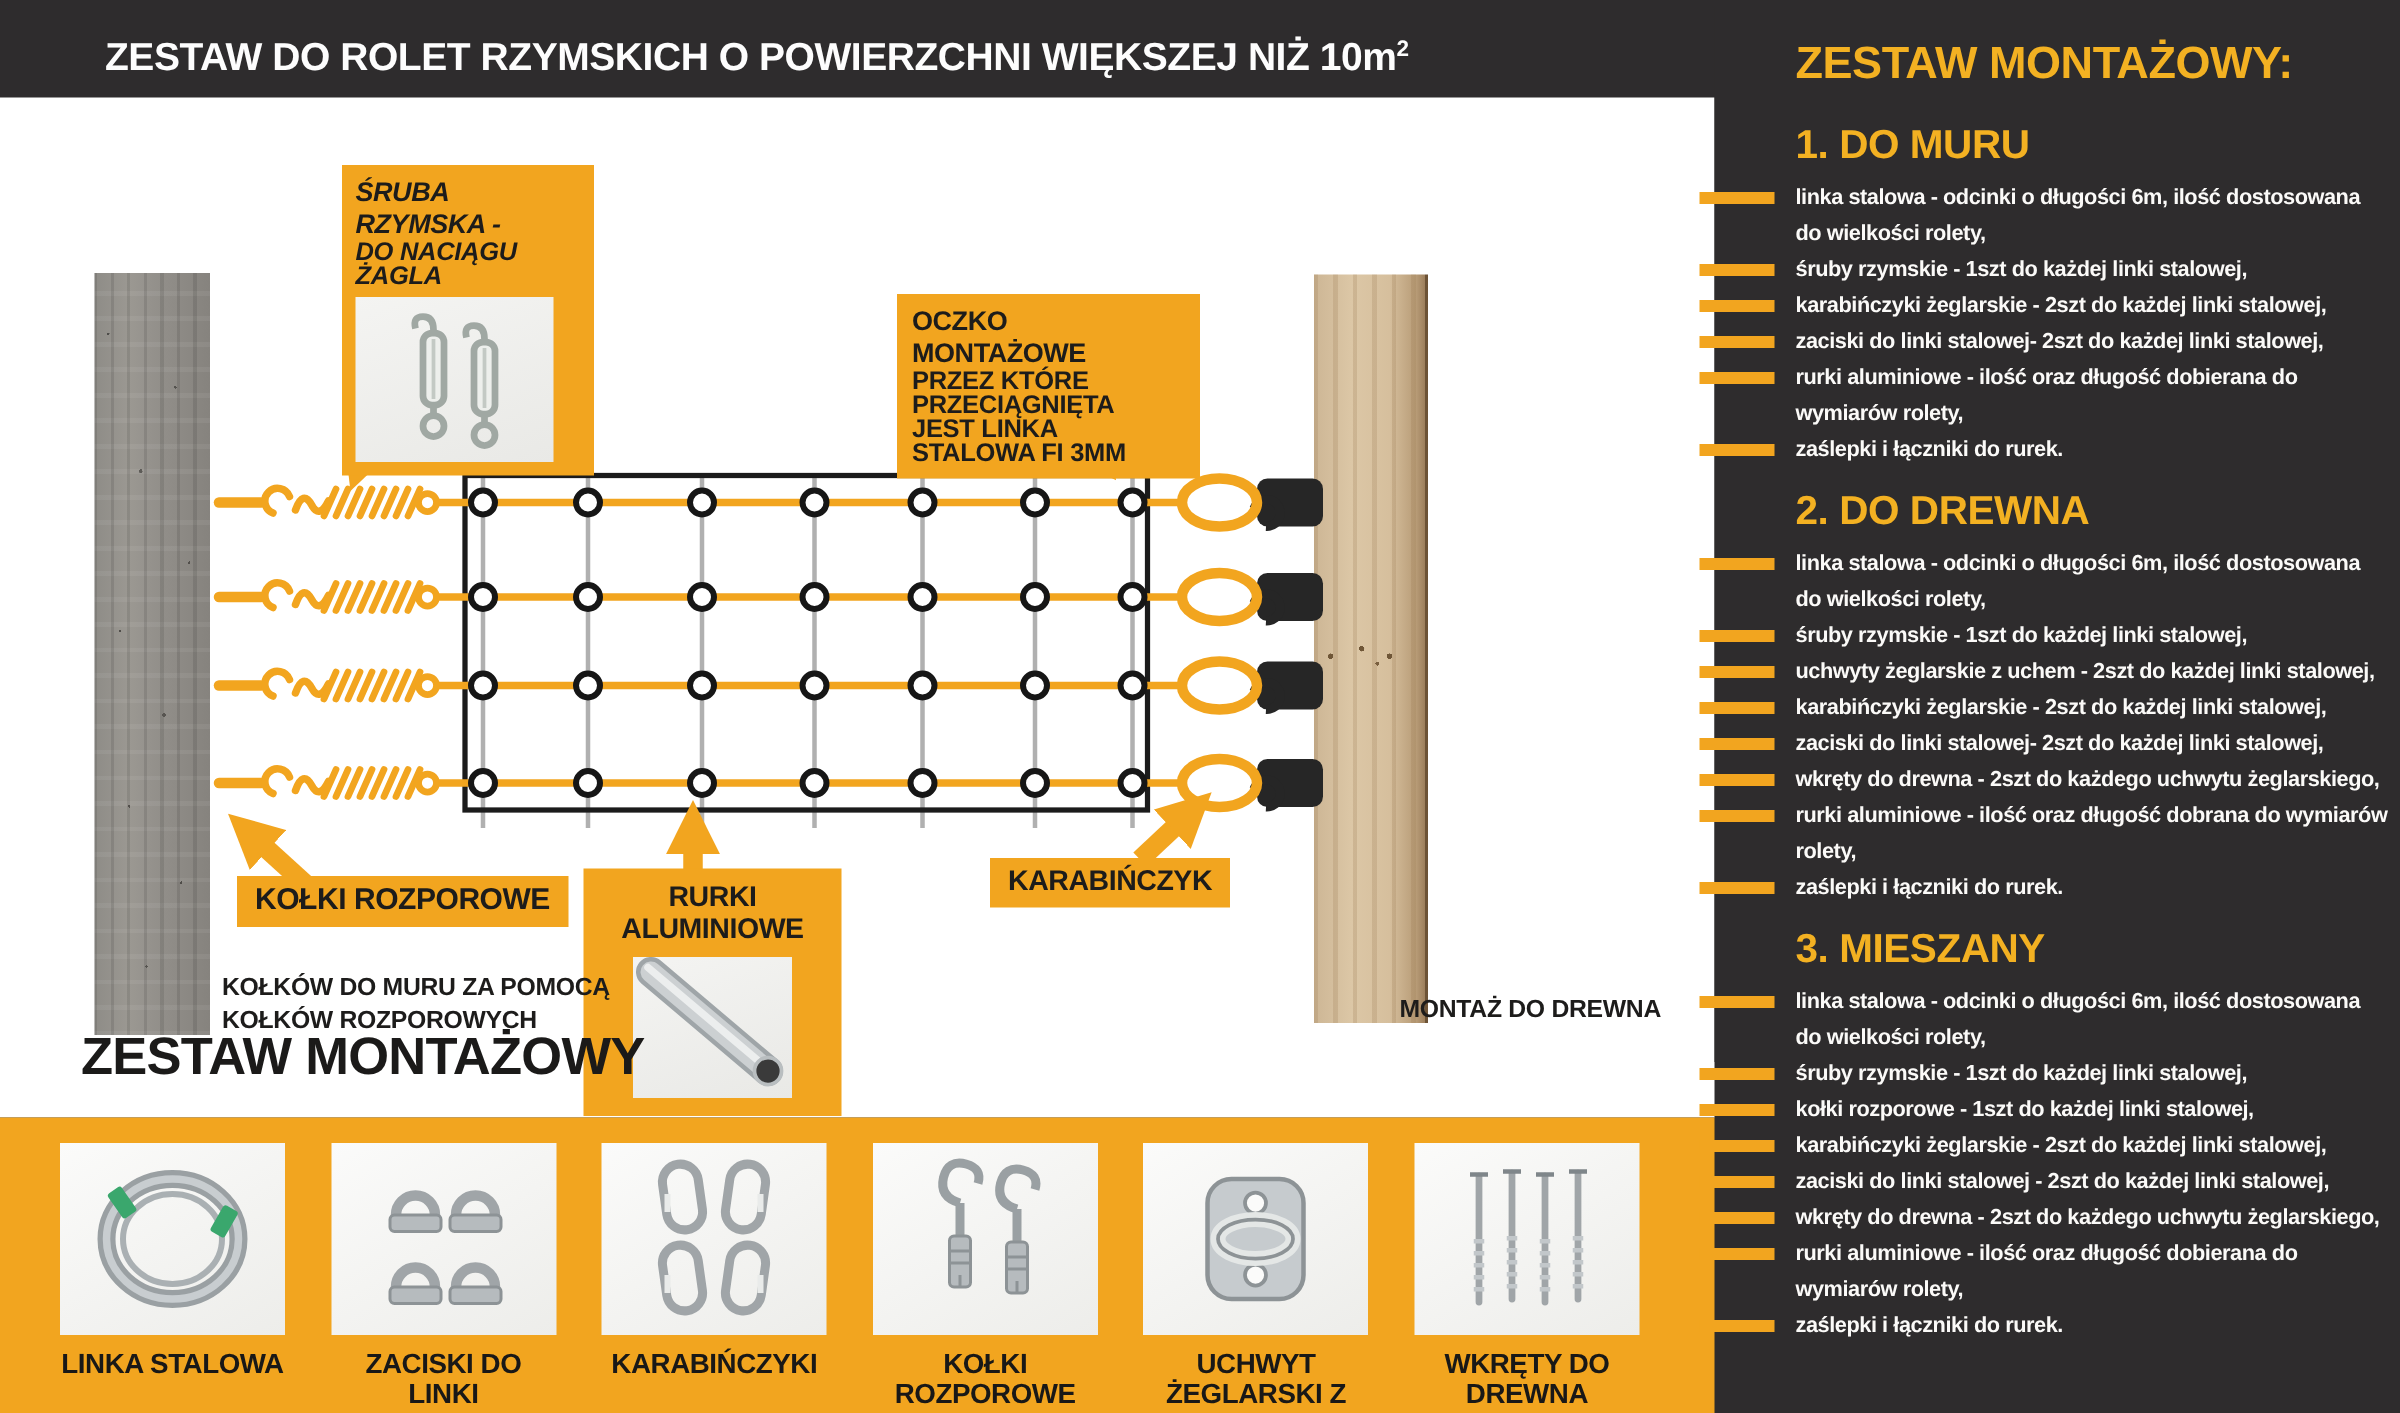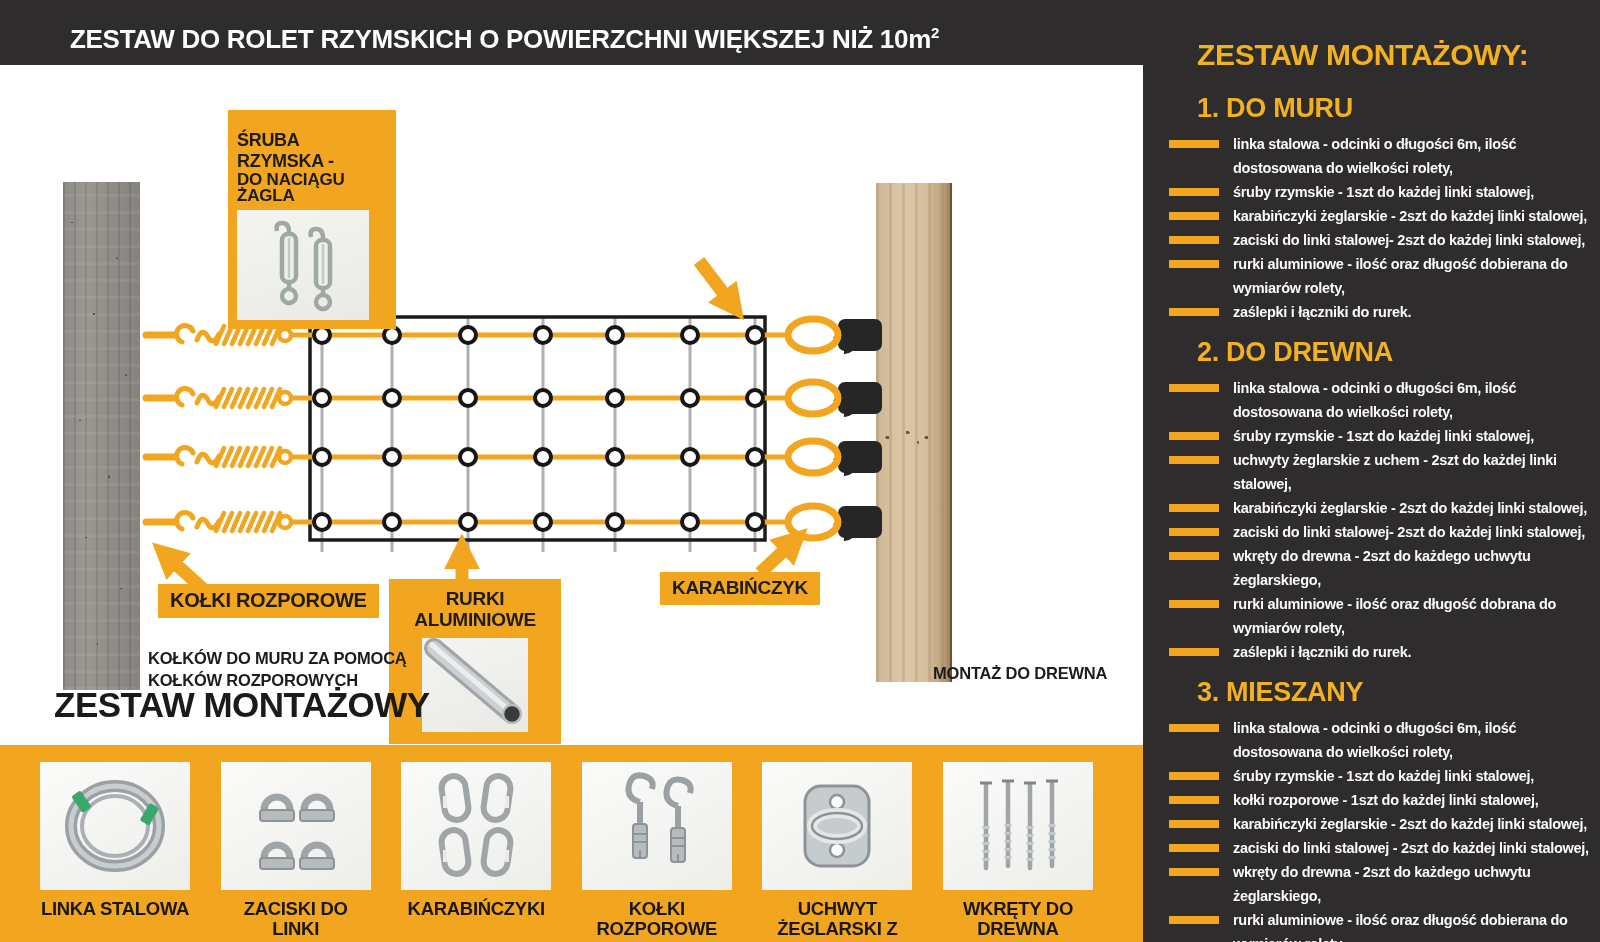--- a/index.html
+++ b/index.html
@@ -54,26 +54,26 @@
   .photo{background:linear-gradient(160deg,#f4f4f2,#e9e9e6);overflow:hidden;}
   .note{position:absolute;color:#1d1c1b;font-weight:700;font-size:16.5px;line-height:22px;letter-spacing:-.2px;white-space:nowrap;}
   .kit-heading{position:absolute;left:54px;top:620px;color:#1b1a19;font-weight:700;font-size:35px;letter-spacing:-.5px;white-space:nowrap;}
   
   .strip{position:absolute;left:0;top:745px;width:1143px;height:197px;background:#F2A51F;}
   .strip-inner{position:absolute;left:40px;right:50px;top:17px;display:flex;justify-content:space-between;}
   .card{width:150px;}
   .card .card-photo{width:150px;height:128px;background:linear-gradient(150deg,#fbfbfa,#ededea);display:flex;align-items:center;justify-content:center;}
   .card .card-label{margin-top:9px;text-align:center;color:#191817;font-weight:700;font-size:18.5px;line-height:20px;letter-spacing:-.3px;}
   
-  .panel{position:absolute;left:1143px;top:16px;width:457px;height:704px;background:#2e2c2d;color:#f4f3f1;}
+  .panel{position:absolute;left:1143px;top:4px;width:457px;height:704px;background:#2e2c2d;color:#f4f3f1;}
   .panel-title{margin:22px 0 20px 54px;color:#F3B122;font-size:30px;font-weight:700;letter-spacing:-.3px;}
   .panel-sections{margin-left:54px;margin-right:8px;}
   .p-heading{color:#F3B122;font-size:27px;font-weight:700;letter-spacing:-.3px;line-height:32px;margin:12px 0 8px 0;}
   .p-list{list-style:none;margin:0;padding:0;}
-  .p-item{position:relative;font-size:14.5px;font-weight:700;line-height:24px;letter-spacing:-.3px;color:#fbfaf8;margin-left:36px;}
+  .p-item{position:relative;font-size:14.5px;font-weight:700;line-height:24px;letter-spacing:-.3px;color:#fbfaf8;}
   .p-dash{position:absolute;left:-64px;top:8px;width:50px;height:8px;background:#F2A51F;}
 </style>
 </head>
 <body>
 
 <div class="topbar">
   <div class="title"><span>ZESTAW DO ROLET RZYMSKICH O POWIERZCHNI WIĘKSZEJ NIŻ 10m</span><sup>2</sup></div>
 </div>
 
 <div class="canvas">
@@ -126,41 +126,46 @@
 
     <g stroke="#F2A51F" stroke-width="13" fill="none">
       <path d="M257,198 L241,242" marker-end="url(#ah)"></path>
       <path d="M699,196 L731,238" marker-end="url(#ah)"></path>
       <path d="M212,532 L168,492" marker-end="url(#ah)"></path>
       <path d="M462,528 L462,490" marker-end="url(#ah)"></path>
       <path d="M760,508 L792,478" marker-end="url(#ah)"></path>
     </g>
   </svg>
 
-  <div class="callout" style="left:228px;top:45px;width:150px;padding:20px 9px 9px;">
+  <div class="callout" style="left:228px;top:45px;width:150px;padding:8px 9px 9px;font-style:italic;">
     <div class="l1">ŚRUBA RZYMSKA -</div>
     <div class="l2">DO NACIĄGU ŻAGLA</div>
     <div class="photo" style="width:132px;height:110px;margin-top:6px;">
       <svg width="132" height="110" viewBox="0 0 132 110">
         <g fill="none" stroke="#a0a8a3" stroke-width="4.5">
           <path d="M52,22 q0,-9 -7,-9 q-7,0 -5,8"></path>
           <rect x="45" y="24" width="14" height="48" rx="6" fill="#edefec"></rect>
           <line x1="52" y1="28" x2="52" y2="68" stroke-width="2.5" stroke="#c3c9c4"></line>
           <line x1="52" y1="72" x2="52" y2="78"></line>
           <circle cx="52" cy="86" r="7"></circle>
           <path d="M86,28 q0,-9 -7,-9 q-7,0 -5,8"></path>
           <rect x="79" y="30" width="14" height="48" rx="6" fill="#edefec"></rect>
           <line x1="86" y1="34" x2="86" y2="74" stroke-width="2.5" stroke="#c3c9c4"></line>
           <line x1="86" y1="78" x2="86" y2="84"></line>
           <circle cx="86" cy="92" r="7"></circle>
         </g>
       </svg>
     </div>
   </div>
 
+  <div class="callout" style="left:598px;top:131px;width:182px;padding:8px 10px 9px;">
+    <div class="l1">OCZKO MONTAŻOWE</div>
+    <div class="l2">PRZEZ KTÓRE PRZECIĄGNIĘTA</div>
+    <div class="l2">JEST LINKA STALOWA FI 3MM</div>
+  </div>
 
   <div class="callout tagbox" style="left:158px;top:519px;">KOŁKI ROZPOROWE</div>
 
   <div class="callout" style="left:389px;top:514px;width:148px;padding:9px 12px 12px;text-align:center;">
     <div class="l1" style="font-size:19px;">RURKI ALUMINIOWE</div>
     <div class="photo" style="width:106px;height:94px;margin:8px auto 0;">
       <svg width="106" height="94" viewBox="0 0 106 94">
         <line x1="12" y1="10" x2="90" y2="76" stroke="#9fa5a8" stroke-width="20" stroke-linecap="round"></line>
         <line x1="12" y1="10" x2="90" y2="76" stroke="#ccd0d2" stroke-width="14" stroke-linecap="round"></line>
         <line x1="10" y1="7" x2="88" y2="73" stroke="#eceeee" stroke-width="5" stroke-linecap="round"></line>

